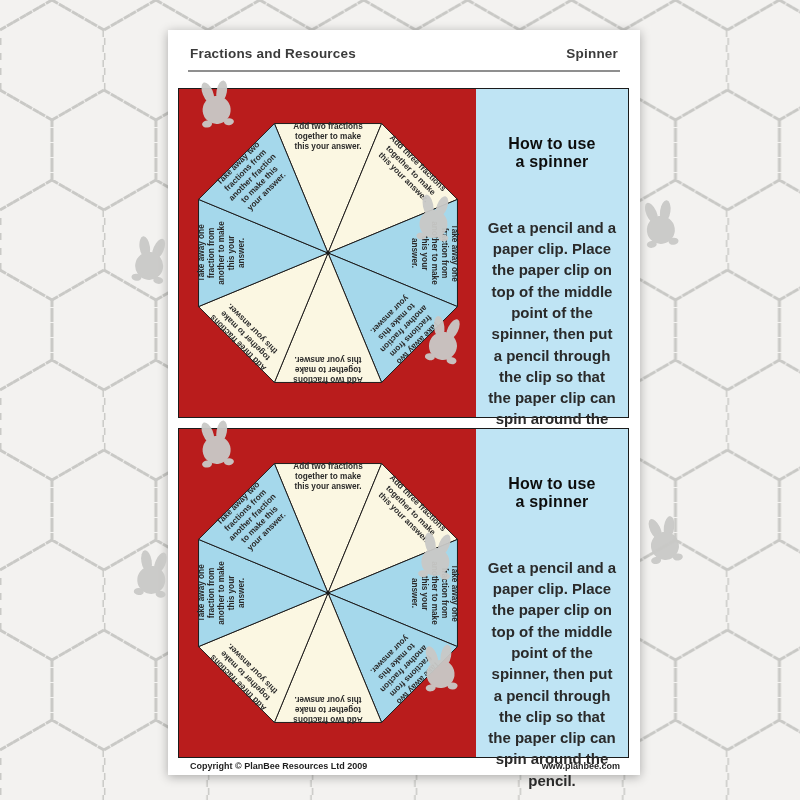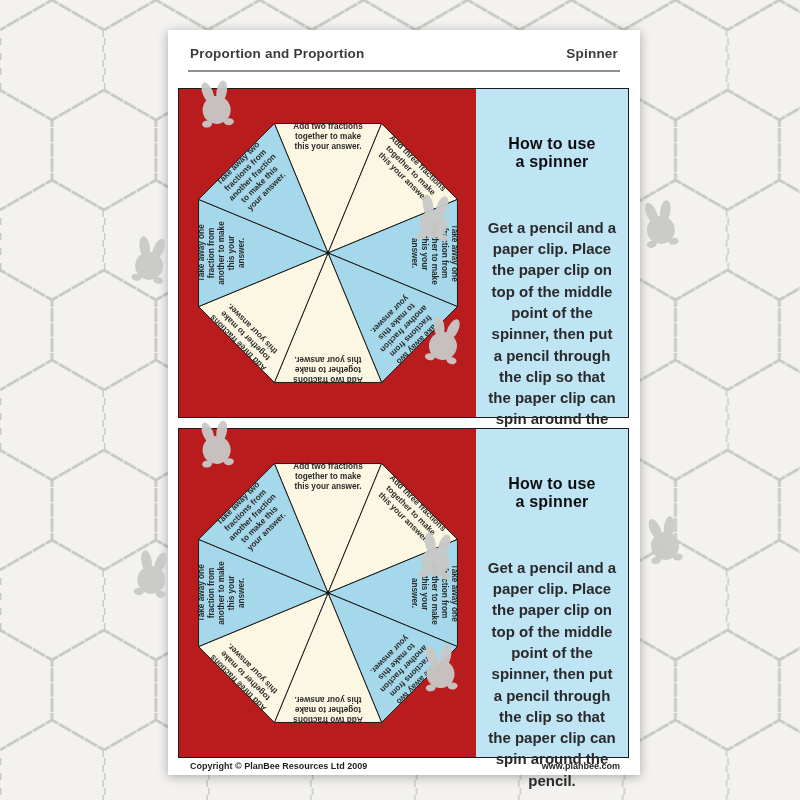--- a/index.html
+++ b/index.html
@@ -139,21 +139,21 @@
 <svg class="bunny" style="left:416px;top:532px;transform:rotate(6deg)">
     <use href="#bunny-sym"></use>
   </svg>
 <svg class="bunny" style="left:420px;top:644px;transform:rotate(-5deg)">
     <use href="#bunny-sym"></use>
   </svg>
 
 <div class="sheet">
 
   <div class="header-row">
-    <span>Proportion and Proportion</span>
+    <span>Fractions and Resources</span>
     <span>Spinner</span>
   </div>
   <div class="header-line"></div>
 
   <section class="panel panel-1">
     <div class="spinner-wrap">
       <svg class="spinner-octagon" width="294" height="294" viewBox="0 0 300 300">
           <path d="M150 150 L95.3 17.9 L204.7 17.9 Z" fill="#FBF7E2" stroke="#1a1a1a" stroke-width="1" stroke-linejoin="round"></path>
           <g transform="translate(150 150) rotate(0)">
             <text x="0" y="-127" text-anchor="middle">Add two fractions</text>

